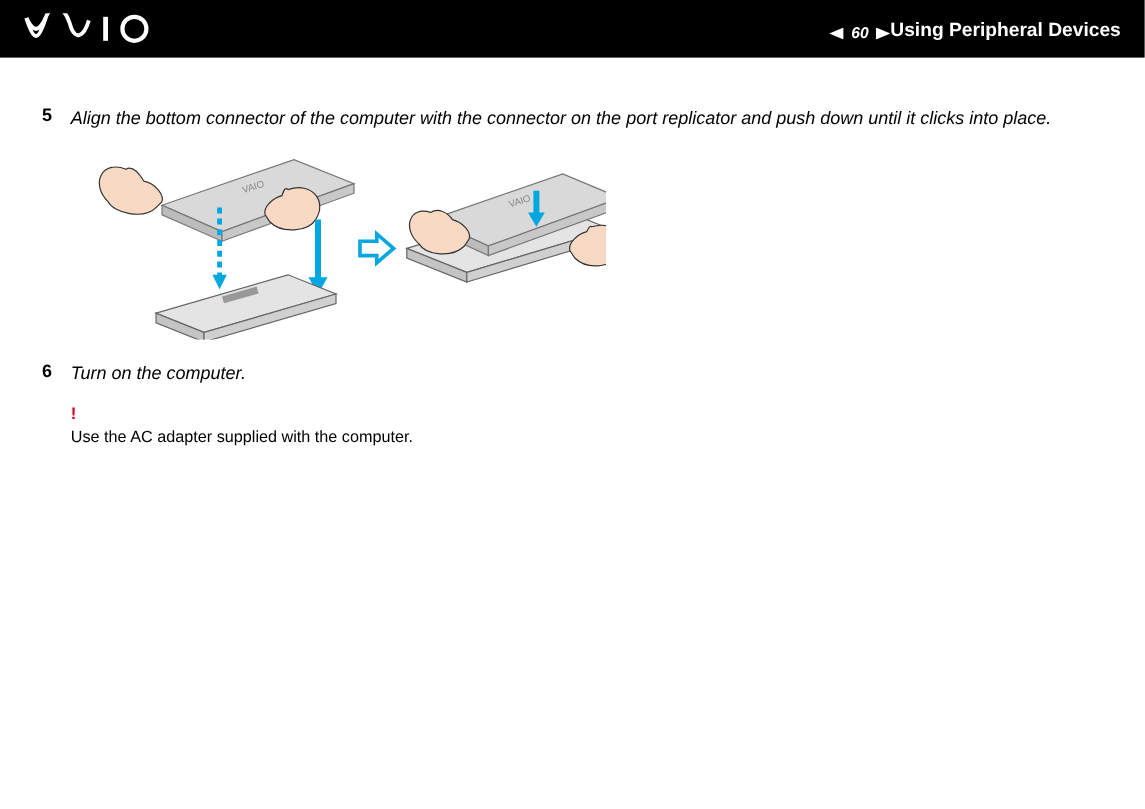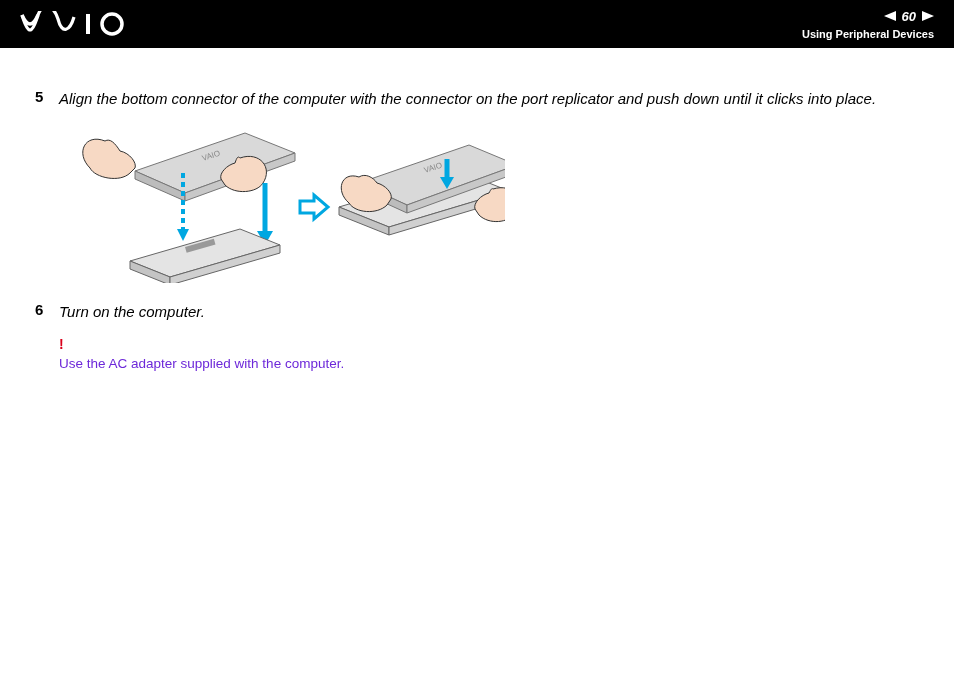--- a/index.html
+++ b/index.html
@@ -20,40 +20,40 @@
       padding: 0 20px;
       position: relative;
     }
     .vaio-logo {
       color: #fff;
       display: flex;
       align-items: center;
     }
     .header-right {
       display: flex;
-      flex-direction: column;
+      flex-direction: row;
       align-items: flex-end;
       color: #fff;
       font-size: 12px;
     }
     .page-nav {
       display: flex;
       align-items: center;
       gap: 6px;
       font-style: italic;
       font-weight: bold;
       font-size: 13px;
     }
     .nav-arrow {
       cursor: pointer;
       display: inline-flex;
     }
     .section-title {
       font-weight: bold;
-      font-size: 11px;
+      font-size: 16px;
       margin-top: 4px;
     }
     .content {
       padding: 40px 35px 20px 35px;
     }
     .step {
       display: flex;
       align-items: flex-start;
       margin-bottom: 14px;
     }
@@ -81,21 +81,21 @@
     }
     .bang {
       color: #d9001b;
       font-weight: bold;
       font-size: 14px;
       margin-bottom: 2px;
     }
     .note-text {
       font-size: 13.5px;
       line-height: 1.5;
-      color: #6d28d9;
+      color: #000000;
       margin-bottom: 12px;
     }
   </style>
 </head>
 <body>
 
 <div class="header-bar">
   <div class="vaio-logo">
     <svg width="110" height="26" viewBox="0 0 110 26">
       <path d="M 2 4 Q 10 22 18 4" stroke="#fff" stroke-width="3.5" fill="none"></path>

